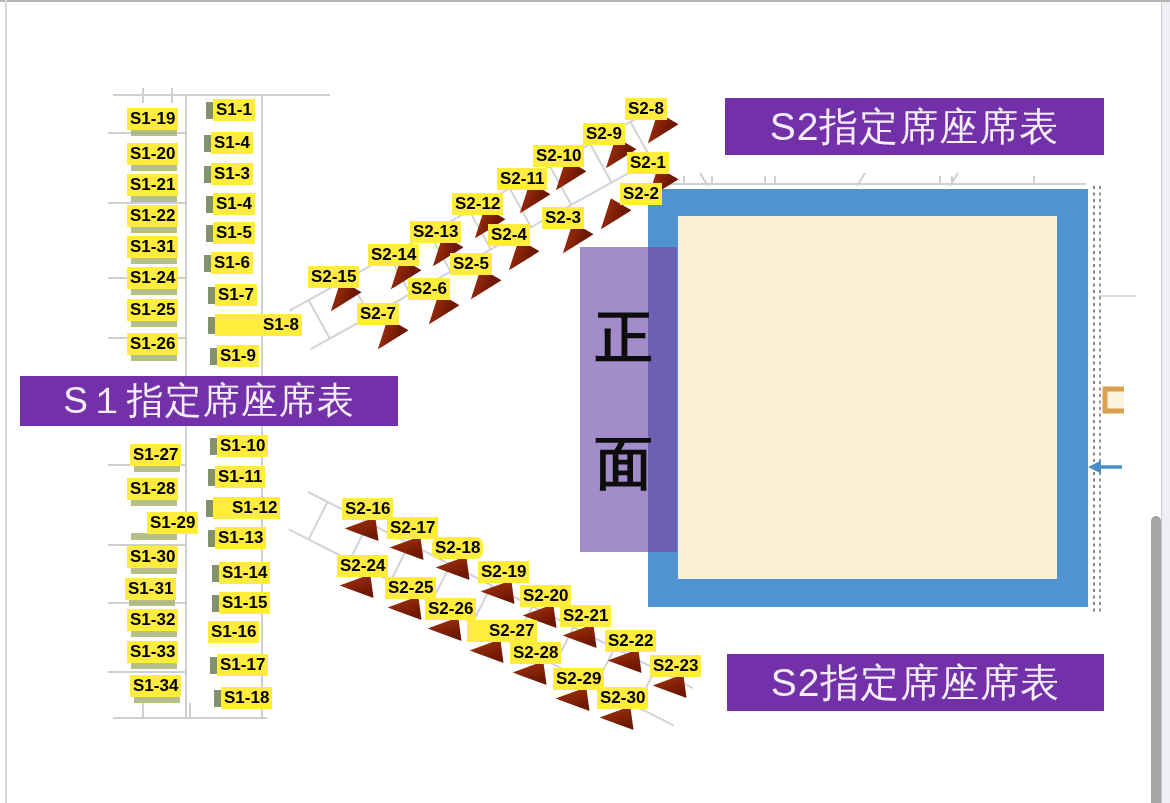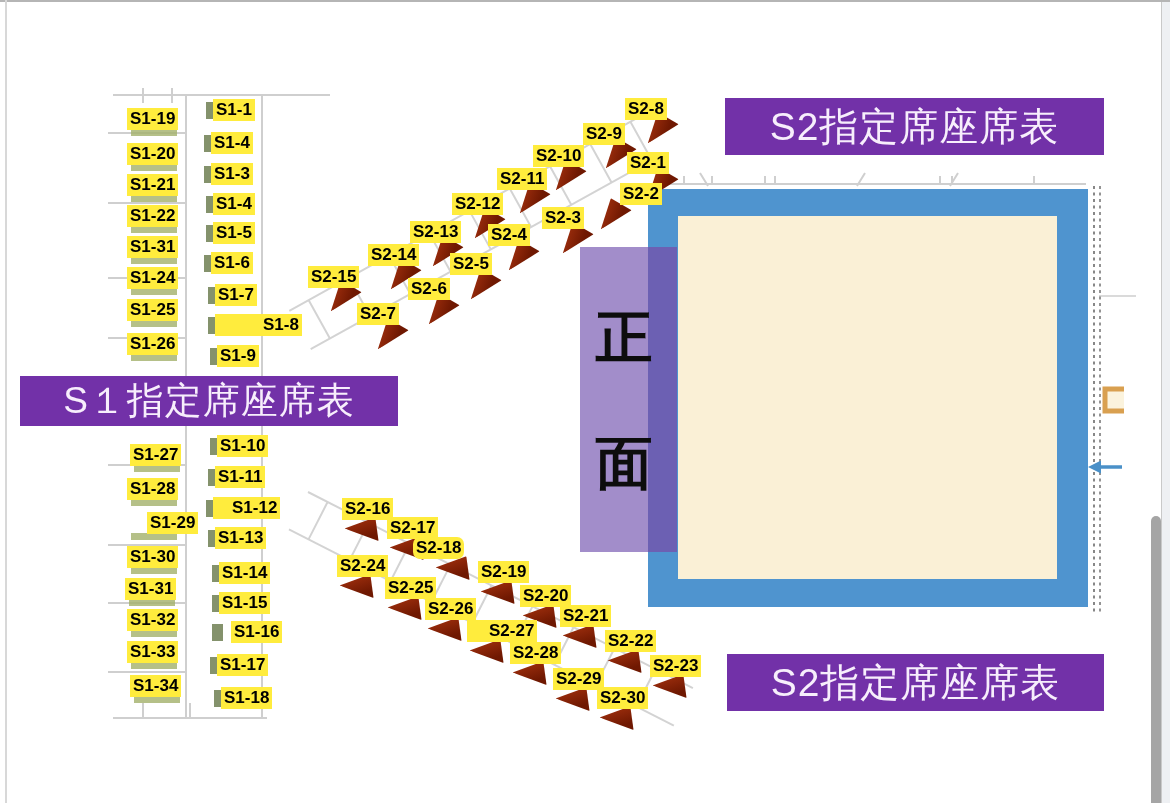--- a/index.html
+++ b/index.html
@@ -149,21 +149,21 @@
       <div class="seat" style="left: 215px; top: 466px;">S1-11</div>
       <div class="mark-tab" style="left: 206px; top: 500px;"></div>
       <div class="seat" style="left: 213px; top: 497px; padding-left: 19px;">S1-12</div>
       <div class="mark-tab" style="left: 208px; top: 530px;"></div>
       <div class="seat" style="left: 215px; top: 527px;">S1-13</div>
       <div class="mark-tab" style="left: 212px; top: 565px;"></div>
       <div class="seat" style="left: 219px; top: 562px;">S1-14</div>
       <div class="mark-tab" style="left: 212px; top: 595px;"></div>
       <div class="seat" style="left: 219px; top: 592px;">S1-15</div>
       <div class="mark-tab" style="left: 212px; top: 624px;"></div>
-      <div class="seat" style="left: 231px; top: 621px;">S1-16</div>
+      <div class="seat" style="left: 208px; top: 621px;">S1-16</div>
       <div class="mark-tab" style="left: 210px; top: 657px;"></div>
       <div class="seat" style="left: 217px; top: 654px;">S1-17</div>
       <div class="mark-tab" style="left: 214px; top: 690px;"></div>
       <div class="seat" style="left: 221px; top: 687px;">S1-18</div>
       <div class="tri" style="left: 641px; top: 113px; transform: rotate(-25deg);"></div>
       <div class="seat" style="left: 625px; top: 98px;">S2-8</div>
       <div class="tri" style="left: 599px; top: 138px; transform: rotate(-25deg);"></div>
       <div class="seat" style="left: 583px; top: 123px;">S2-9</div>
       <div class="tri" style="left: 549px; top: 160px; transform: rotate(-25deg);"></div>
       <div class="seat" style="left: 533px; top: 145px;">S2-10</div>
@@ -189,21 +189,21 @@
       <div class="seat" style="left: 450px; top: 253px;">S2-5</div>
       <div class="tri" style="left: 422px; top: 294px; transform: rotate(-25deg);"></div>
       <div class="seat" style="left: 408px; top: 278px;">S2-6</div>
       <div class="tri" style="left: 371px; top: 319px; transform: rotate(-25deg);"></div>
       <div class="seat" style="left: 357px; top: 303px;">S2-7</div>
       <div class="tri" style="left: 348px; top: 514px; transform: rotate(27deg);"></div>
       <div class="seat" style="left: 342px; top: 498px;">S2-16</div>
       <div class="tri" style="left: 393px; top: 533px; transform: rotate(27deg);"></div>
       <div class="seat" style="left: 387px; top: 517px;">S2-17</div>
       <div class="tri" style="left: 439px; top: 553px; transform: rotate(27deg);"></div>
-      <div class="seat" style="left: 413px; top: 537px; border-radius: 7px;">S2-18</div>
+      <div class="seat" style="left: 432px; top: 537px; border-radius: 7px;">S2-18</div>
       <div class="tri" style="left: 484px; top: 577px; transform: rotate(27deg);"></div>
       <div class="seat" style="left: 478px; top: 561px;">S2-19</div>
       <div class="tri" style="left: 526px; top: 601px; transform: rotate(27deg);"></div>
       <div class="seat" style="left: 520px; top: 585px;">S2-20</div>
       <div class="tri" style="left: 566px; top: 621px; transform: rotate(27deg);"></div>
       <div class="seat" style="left: 560px; top: 605px;">S2-21</div>
       <div class="tri" style="left: 611px; top: 646px; transform: rotate(27deg);"></div>
       <div class="seat" style="left: 605px; top: 630px;">S2-22</div>
       <div class="tri" style="left: 656px; top: 671px; transform: rotate(27deg);"></div>
       <div class="seat" style="left: 650px; top: 655px;">S2-23</div>

